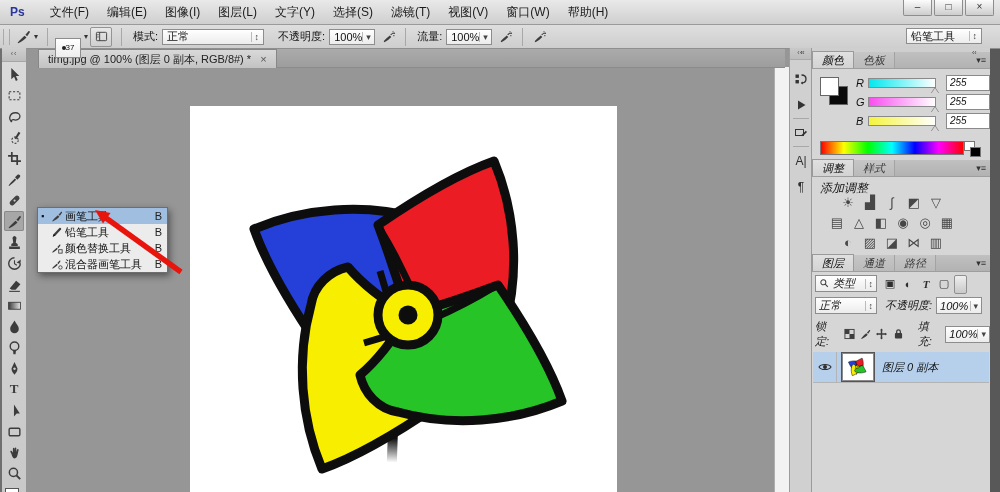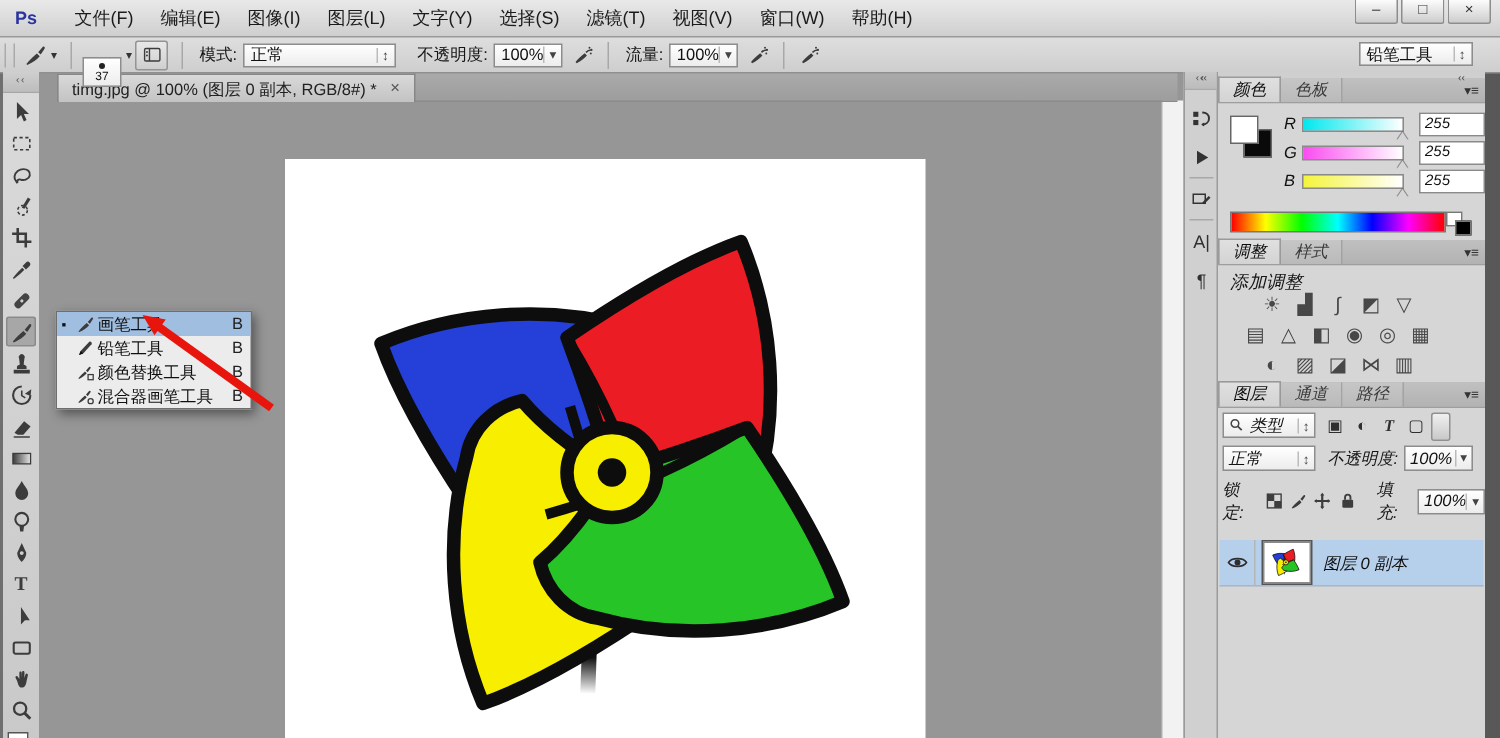--- a/index.html
+++ b/index.html
@@ -18,21 +18,21 @@
   
   .optionsbar{position:absolute;left:0;top:25px;width:1000px;height:23px;
               background:linear-gradient(#dedede,#cecece);border-bottom:1px solid #8f8f8f;
               display:flex;align-items:center;z-index:5;}
   .grip{width:5px;height:16px;margin:0 4px 0 3px;border-left:1px solid #aaa;border-right:1px solid #aaa;}
   .ob-ico{display:flex;align-items:center;justify-content:center;margin:0 2px;}
   .ob-ico svg{width:15px;height:15px;}
   .caret{font-size:8px;color:#333;margin-left:3px;}
   .vsep{width:1px;height:18px;background:#a8a8a8;margin:0 7px;}
   .size-box{width:24px;height:18px;background:linear-gradient(#fff,#ededed);border:1px solid #8d8d8d;
-            display:flex;flex-direction:column;align-items:center;justify-content:center;line-height:1;margin-top:23px;}
+            display:flex;flex-direction:row;align-items:center;justify-content:center;line-height:1;margin-top:23px;}
   .size-dot{width:4px;height:4px;border-radius:50%;background:#222;margin-bottom:1px;}
   .size-num{font-size:8px;color:#111;}
   .obar-label{font-size:11px;color:#151515;margin:0 4px;white-space:nowrap;}
   .select{height:16px;background:linear-gradient(#ffffff,#ececec);border:1px solid #8d8d8d;
           display:flex;align-items:center;font-size:11px;color:#111;padding:0 4px;box-sizing:border-box;}
   .updown{font-size:9px;color:#444;margin-left:auto;border-left:1px solid #bbb;padding-left:3px;}
   .sel-mode{width:102px;}
   .sel-small{width:46px;}
   .workspace-sel{position:absolute;right:18px;top:3px;width:76px;}
   .tbtn{width:20px;height:18px;background:linear-gradient(#e8e8e8,#cfcfcf);border:1px solid #949494;
@@ -700,21 +700,21 @@
                 <use href="#i-lock"></use>
               </svg>
             </span>
           <span class="lk-label" style="margin-left:10px">填充:</span>
           <div class="mini-sel" style="width:46px">
             <span>100%</span>
             <span class="updown">▾</span>
           </div>
         </div>
 
-        <div class="layer-row selected" style="top:88px">
+        <div class="layer-row selected" style="top:80px">
           <span class="eye-box">
               <svg>
                 <use href="#i-eye"></use>
               </svg>
             </span>
           <span class="thumb">
               <svg viewBox="0 0 427 386">
                 <use href="#pinwheel" width="427" height="386"></use>
               </svg>
             </span>

